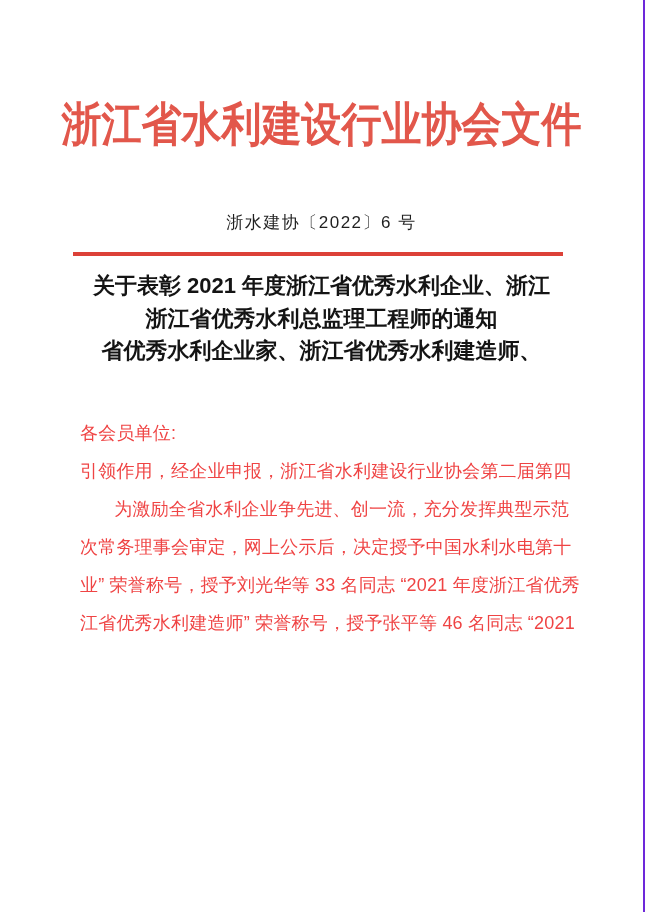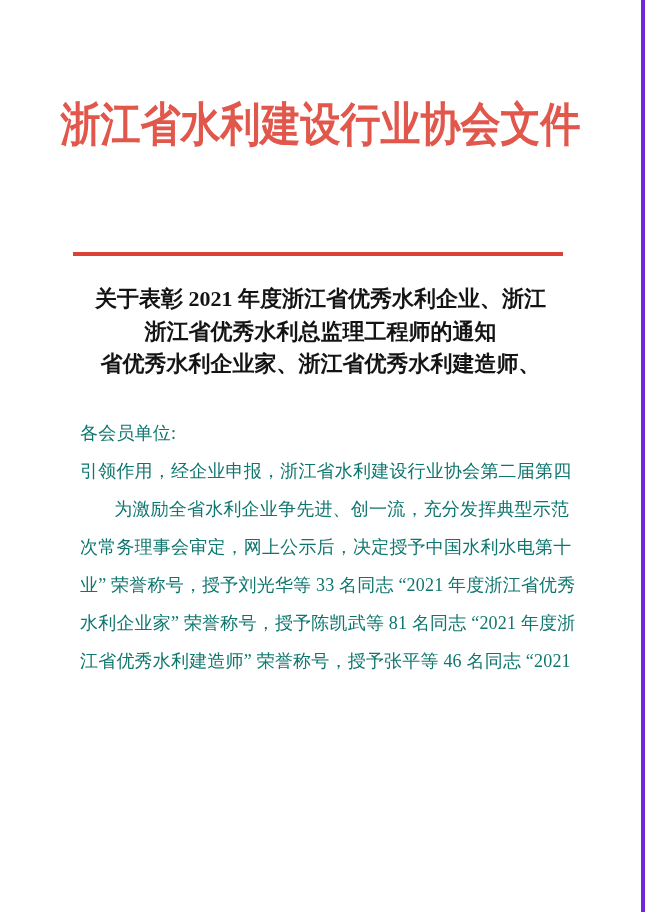--- a/index.html
+++ b/index.html
@@ -6,22 +6,22 @@
     margin: 0;
     padding: 0;
     background: #ffffff;
   }
   .page {
     position: relative;
     width: 645px;
     height: 912px;
     background: #ffffff;
     overflow: hidden;
-    font-family: Liberation Serif, serif;
-    border-right: 4px solid #6d28d9; 
+    font-family: Liberation Sans, sans-serif;
+    border-right: 2px solid #6d28d9; 
     box-sizing: border-box;
     padding-left: 20px;
   }
   .header-title {
     position: absolute;
     top: 92px;
     left: 0;
     width: 100%;
     text-align: center;
     font-size: 40px;
@@ -45,70 +45,70 @@
   .red-rule {
     position: absolute;
     top: 252px;
     left: 73px;
     width: 490px;
     height: 4px;
     background: var(--rule, #dc4138);
   }
   .notice-title {
     position: absolute;
-    top: 283px;
+    top: 270px;
     left: 30px;
     right: 30px;
     text-align: center;
     font-size: 22px;
     line-height: 32.5px;
     font-weight: 700;
     color: #141414;
   }
   .notice-title .line {
     white-space: nowrap;
   }
   .body-text {
     position: absolute;
     top: 414px;
     left: 80px;
     width: 492px;
     font-size: 18px;
     line-height: 38px;
-    color: #0f766e;
+    color: #ef4444;
     letter-spacing: 0.2px;
   }
   .body-text .line {
     white-space: nowrap;
   }
   .body-text .indent {
     text-indent: 1.9em;
   }
 </style>
 </head>
 <body>
 
 <div class="page">
 
   <div class="header-title">浙江省水利建设行业协会文件</div>
 
+  <div class="doc-number">浙水建协〔2022〕6 号</div>
 
   <div class="red-rule"></div>
 
   <div class="notice-title">
       <div class="line">关于表彰 2021 年度浙江省优秀水利企业、浙江</div>
       <div class="line">浙江省优秀水利总监理工程师的通知</div>
       <div class="line">省优秀水利企业家、浙江省优秀水利建造师、</div>
     </div>
 
   <div class="body-text">
     <div class="line">各会员单位:</div>
     <div>
         <div class="line">引领作用，经企业申报，浙江省水利建设行业协会第二届第四</div>
         <div class="line indent">为激励全省水利企业争先进、创一流，充分发挥典型示范</div>
         <div class="line">次常务理事会审定，网上公示后，决定授予中国水利水电第十</div>
         <div class="line">业” 荣誉称号，授予刘光华等 33 名同志 “2021 年度浙江省优秀</div>
-        <div class="line">水利企业家” 荣誉称号，授予陈凯武等 81 名同志 “2021 年度浙</div>
         <div class="line">江省优秀水利建造师” 荣誉称号，授予张平等 46 名同志 “2021</div>
       </div>
   </div>
 
 </div>
 
 </body></html>

